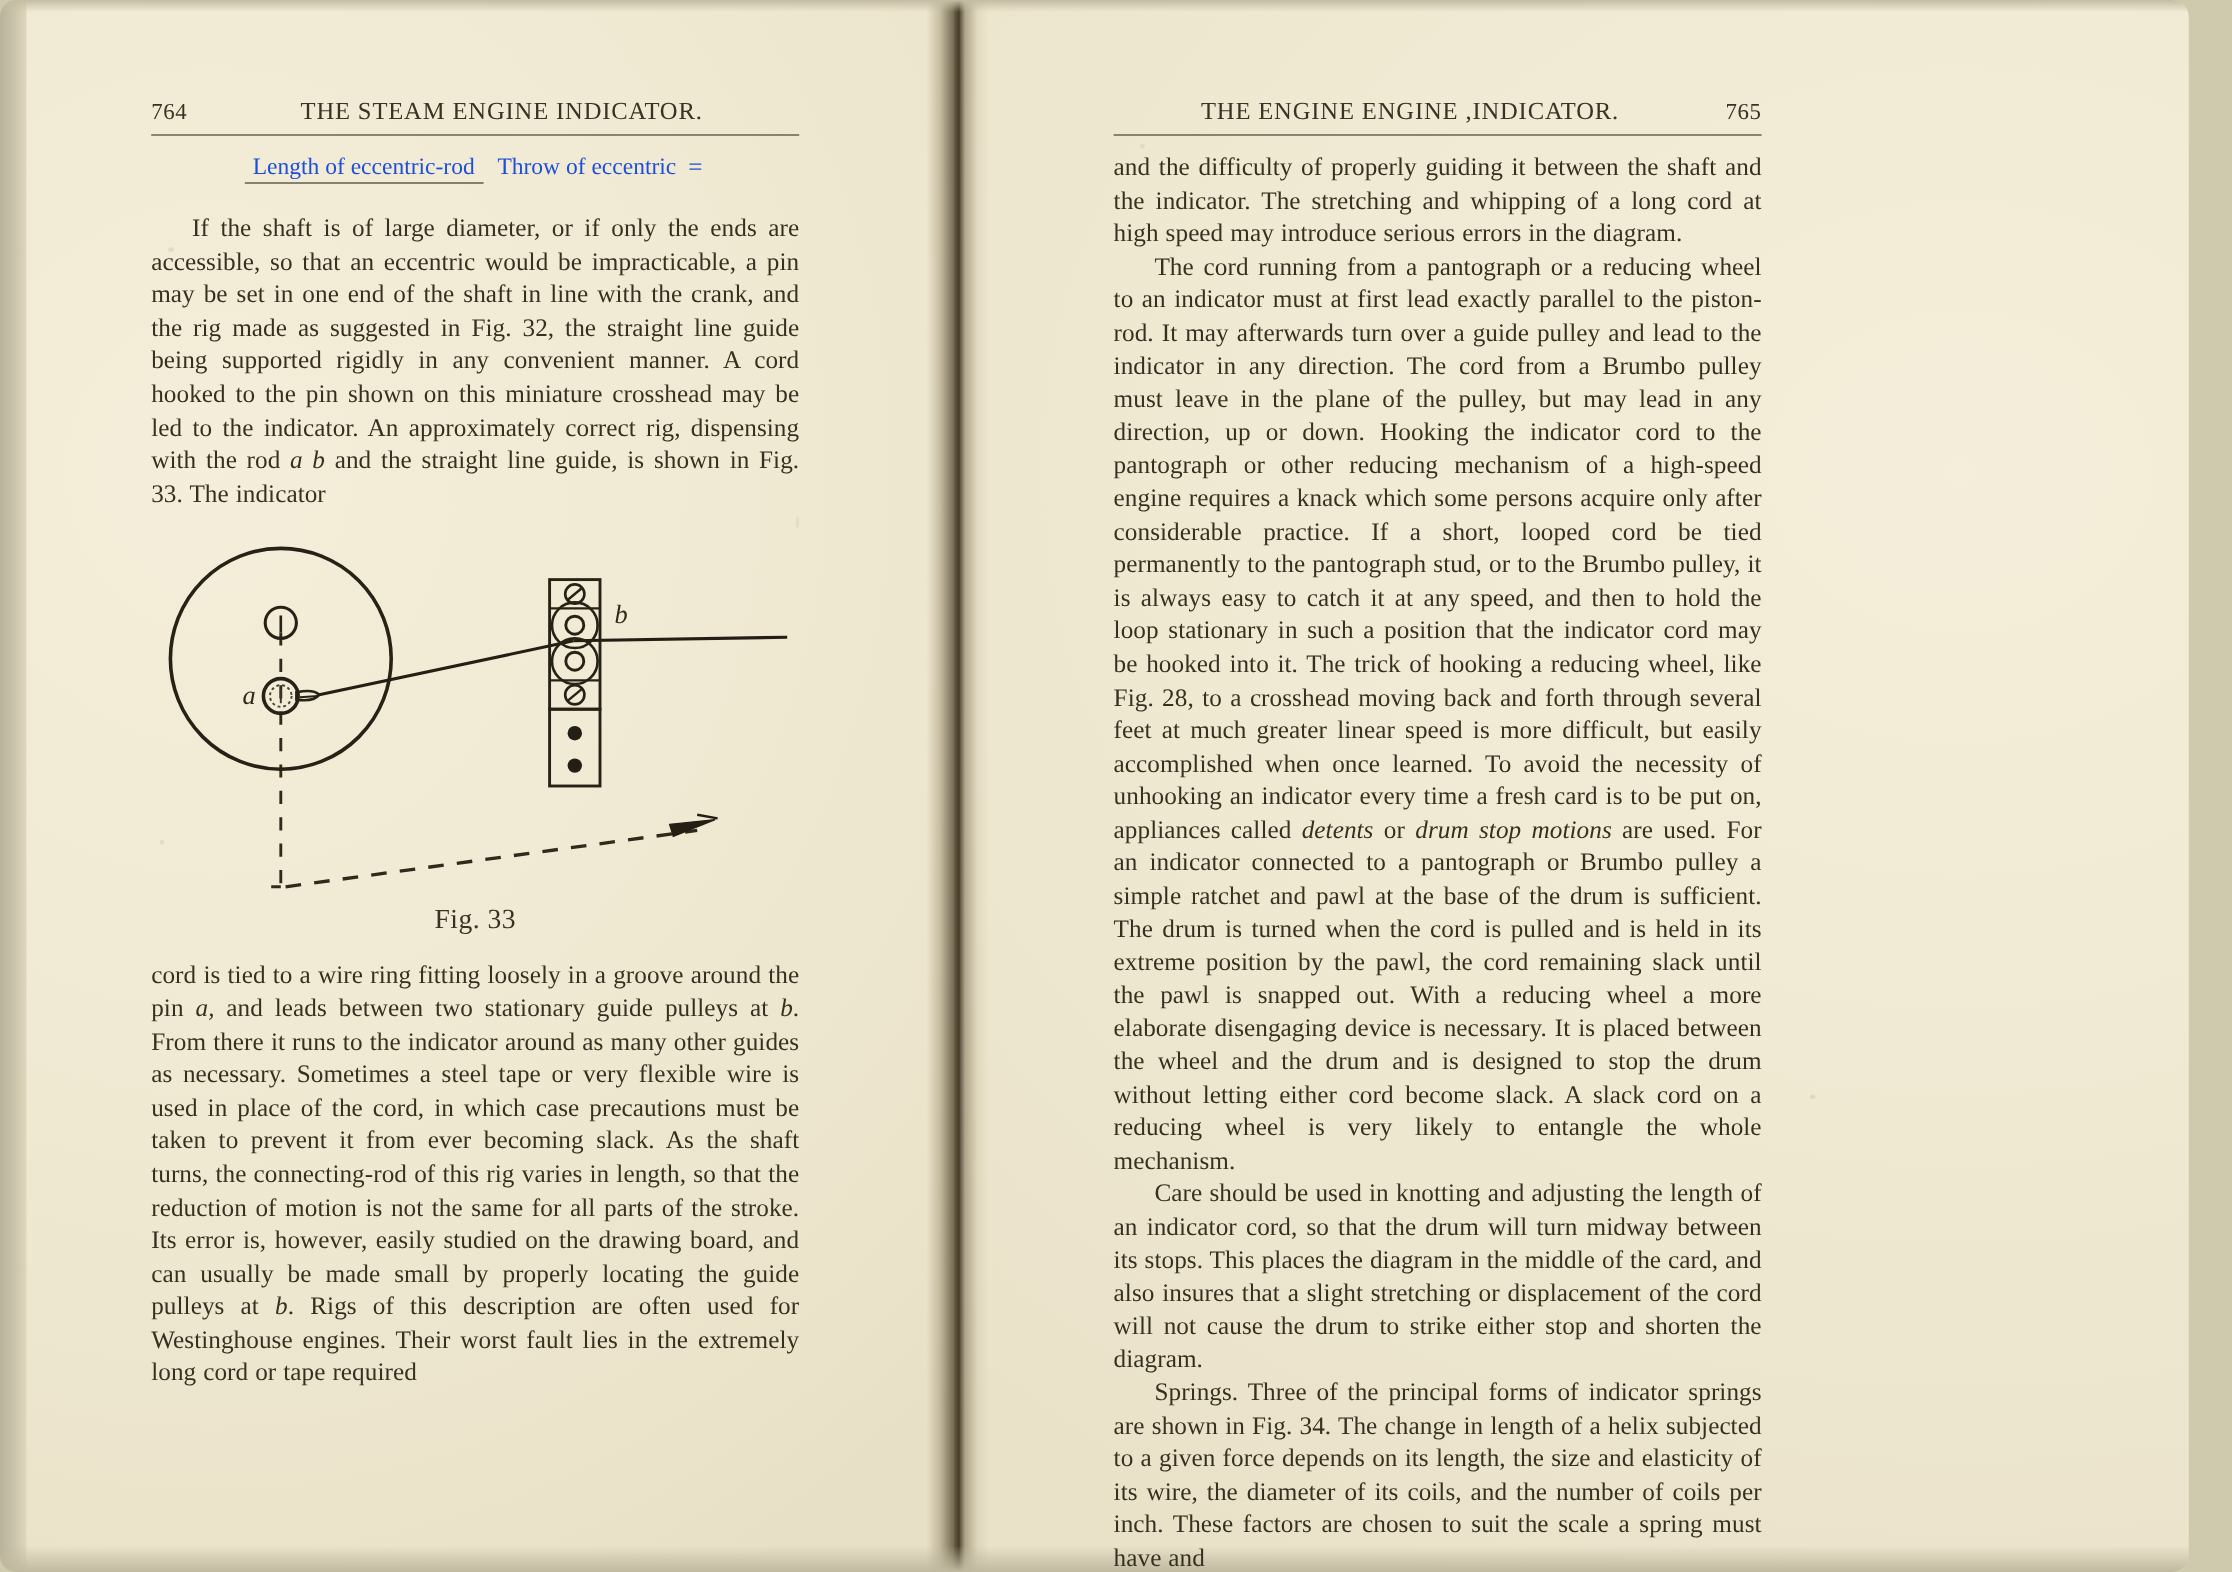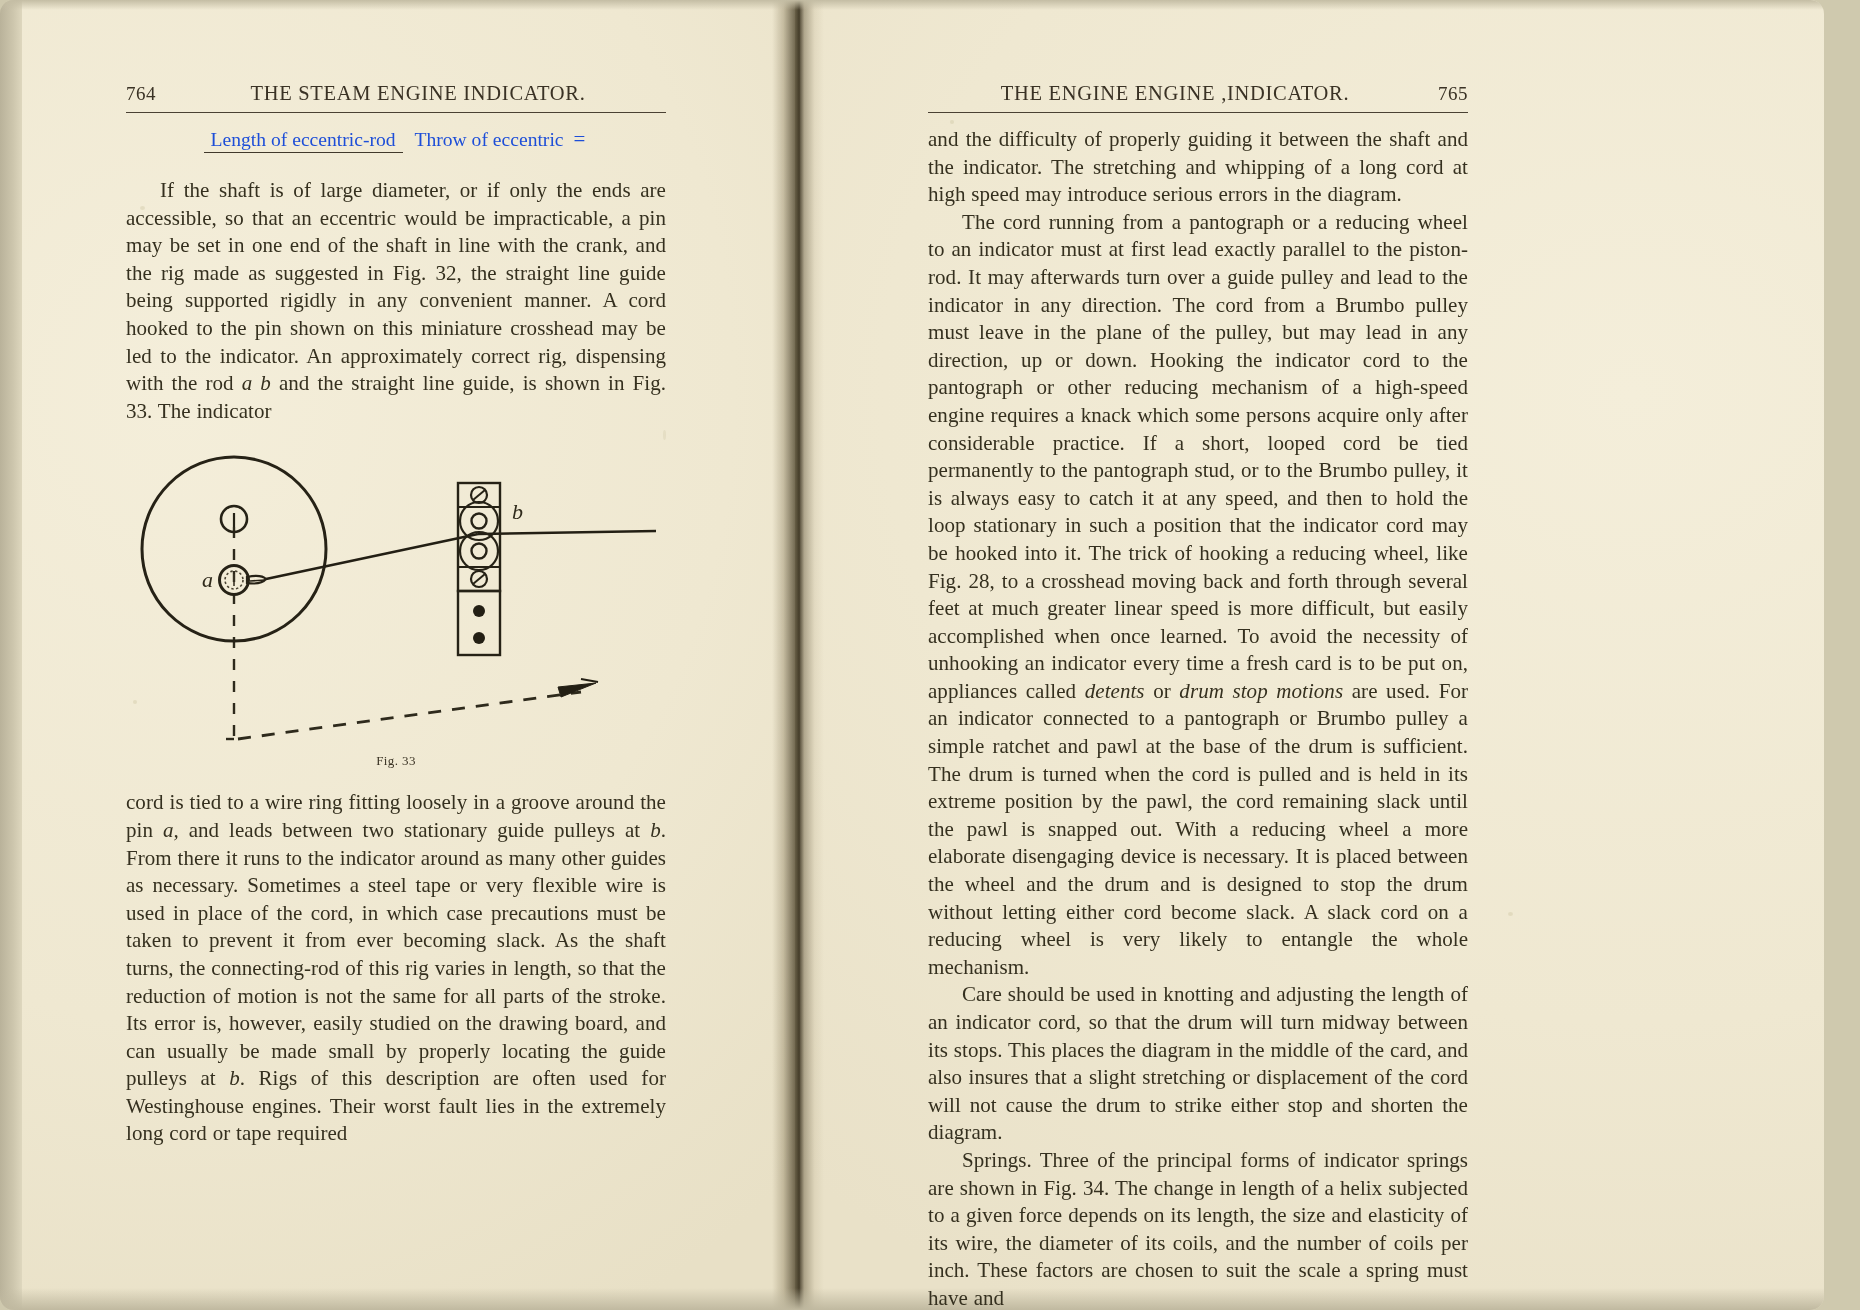--- a/index.html
+++ b/index.html
@@ -77,21 +77,21 @@
   
   #equation{display:flex;justify-content:center;align-items:flex-end;
     margin:4px 0 26px 0;color:#1d4ed8;font-size:19.6px;}
   .frac{display:inline-block;text-align:center;}
   .frac .num{padding:0 7px 2px 7px;border-bottom:1.5px solid #41392b;white-space:nowrap;}
   .frac .den{padding:3px 7px 0 7px;white-space:nowrap;}
   .eqsign{margin:0 3px;font-size:21px;position:relative;top:1px;}
 
   
   #figure{position:relative;width:540px;height:312px;margin:14px 0 2px 0;}
-  #figcap{text-align:center;font-size:13px;color:#3a3324;letter-spacing:.4px;
+  #figcap{text-align:center;font-size:23px;color:#3a3324;letter-spacing:.4px;
     margin-top:2px;margin-bottom:20px;}
   .figlabel{position:absolute;font-style:italic;font-size:22px;color:#2f2a1b;
     font-family:"Liberation Serif","DejaVu Serif",serif;}
 </style>
 </head>
 <body>
 
 <div id="page">
 
   <div class="sheet" id="left-sheet"></div>

